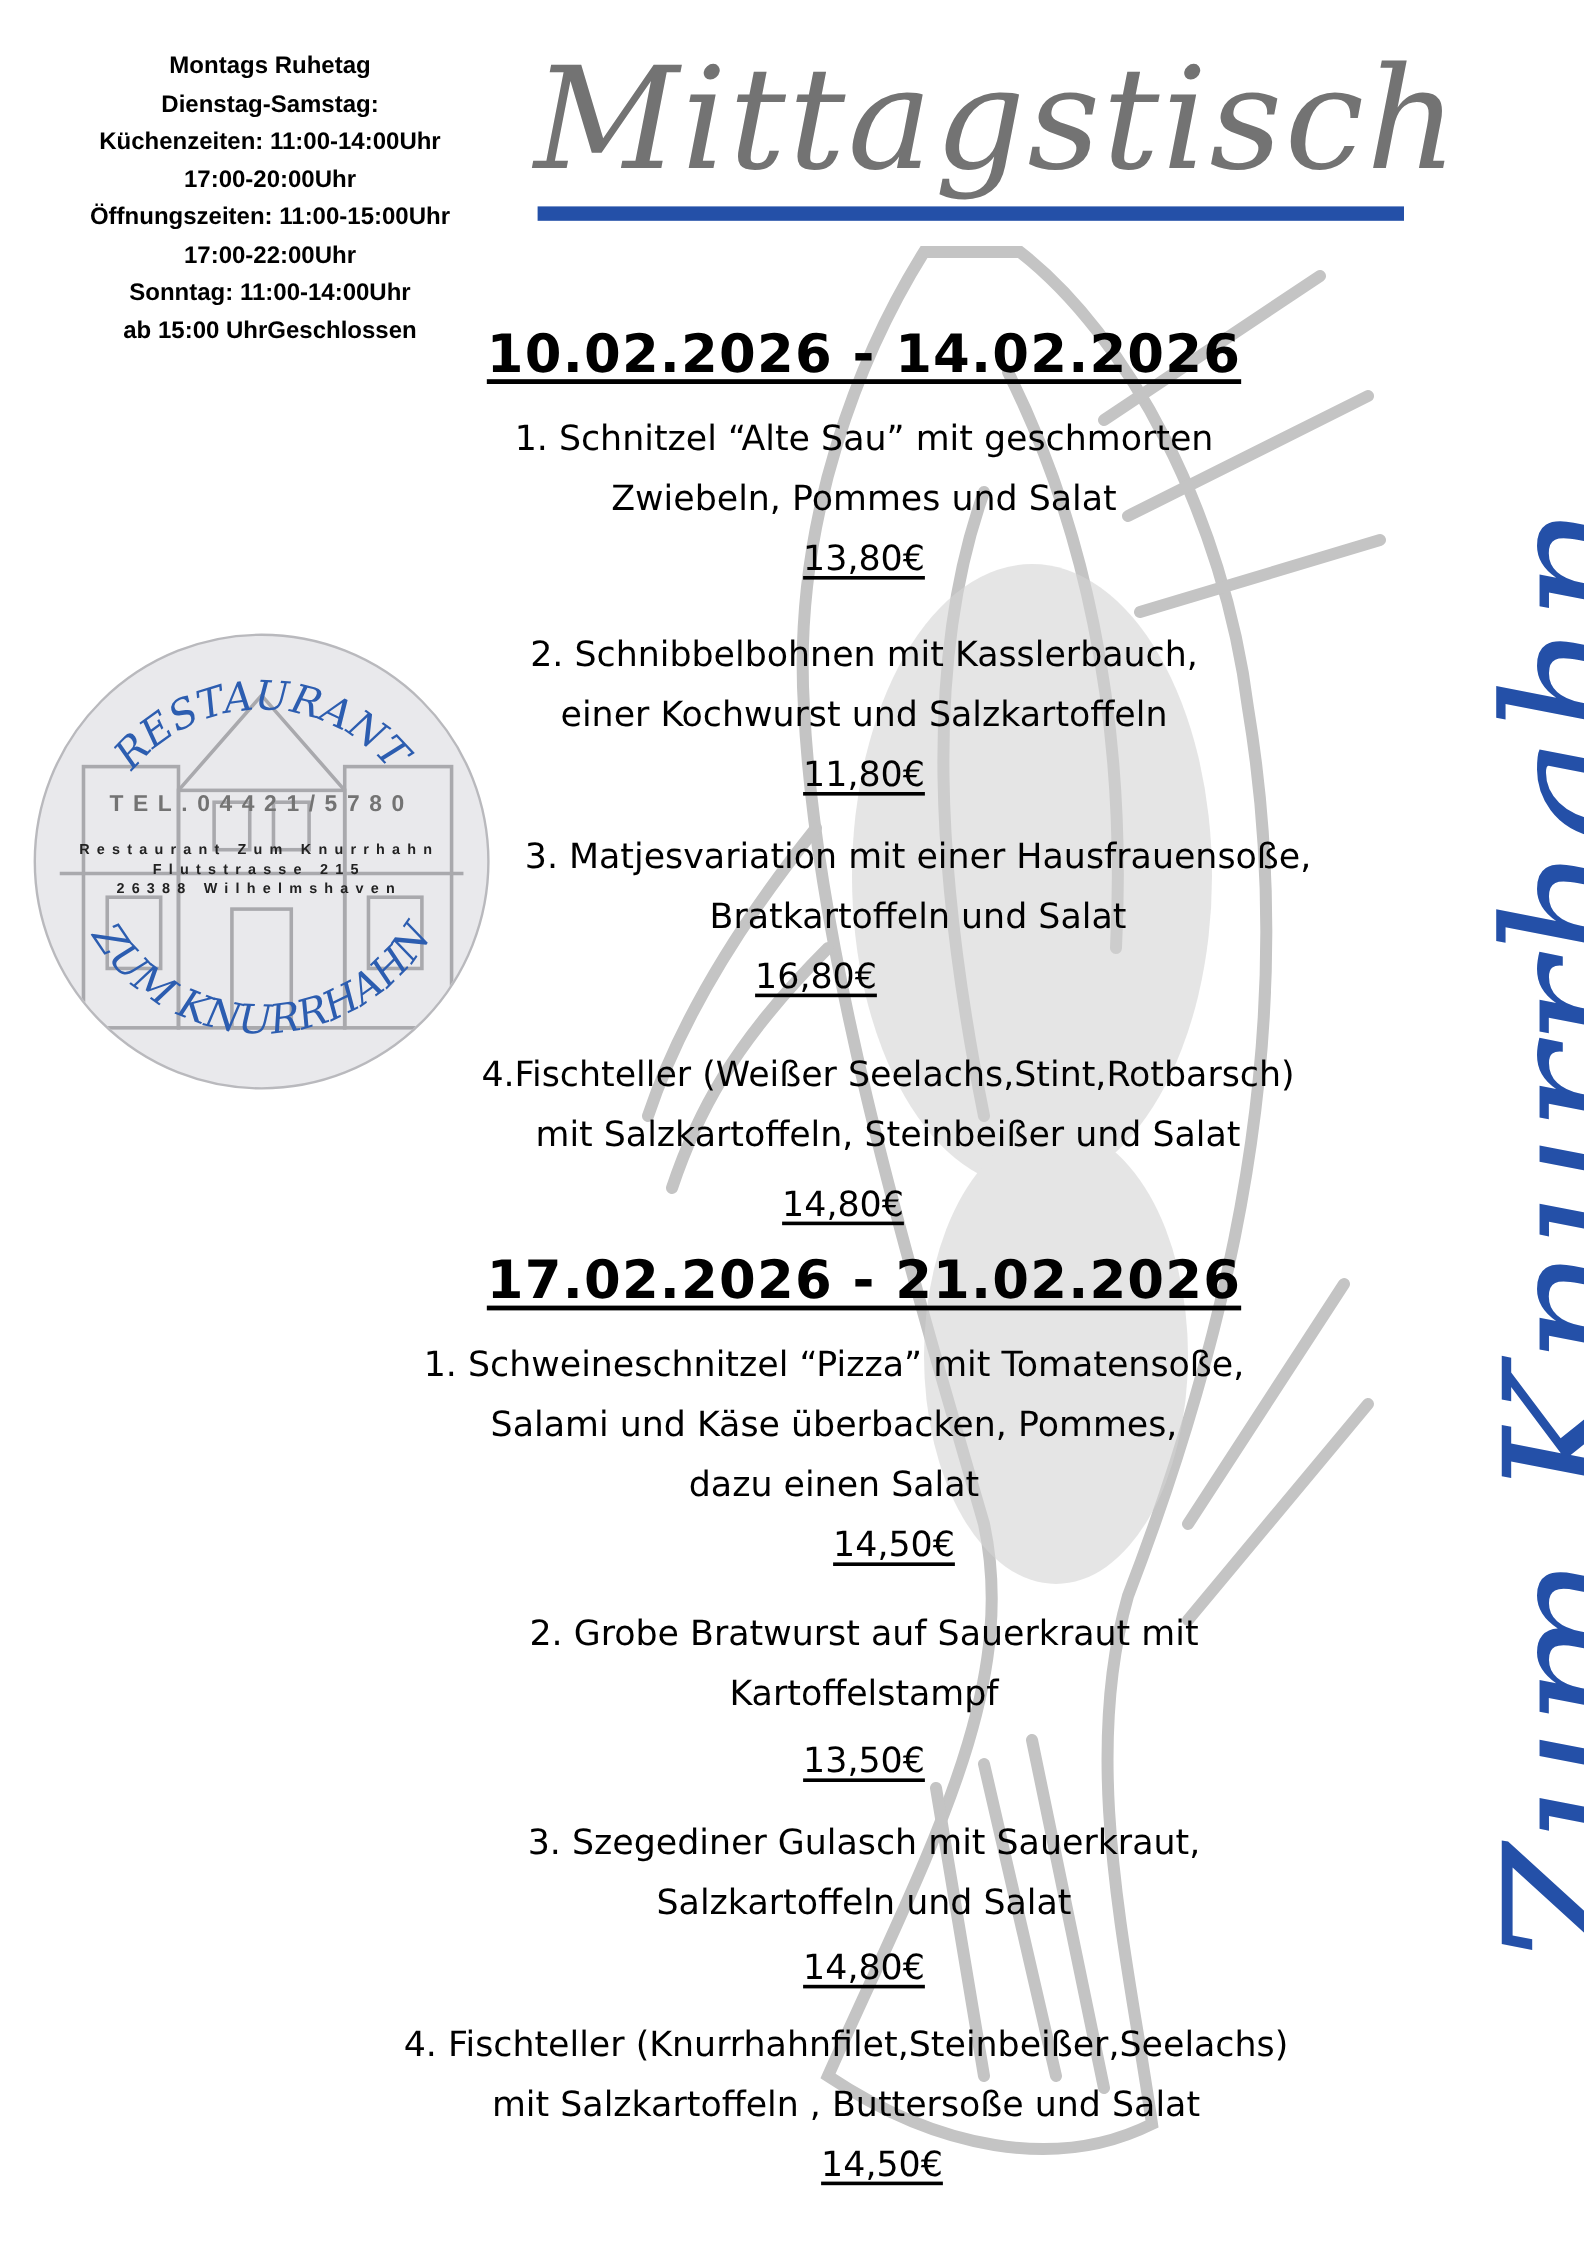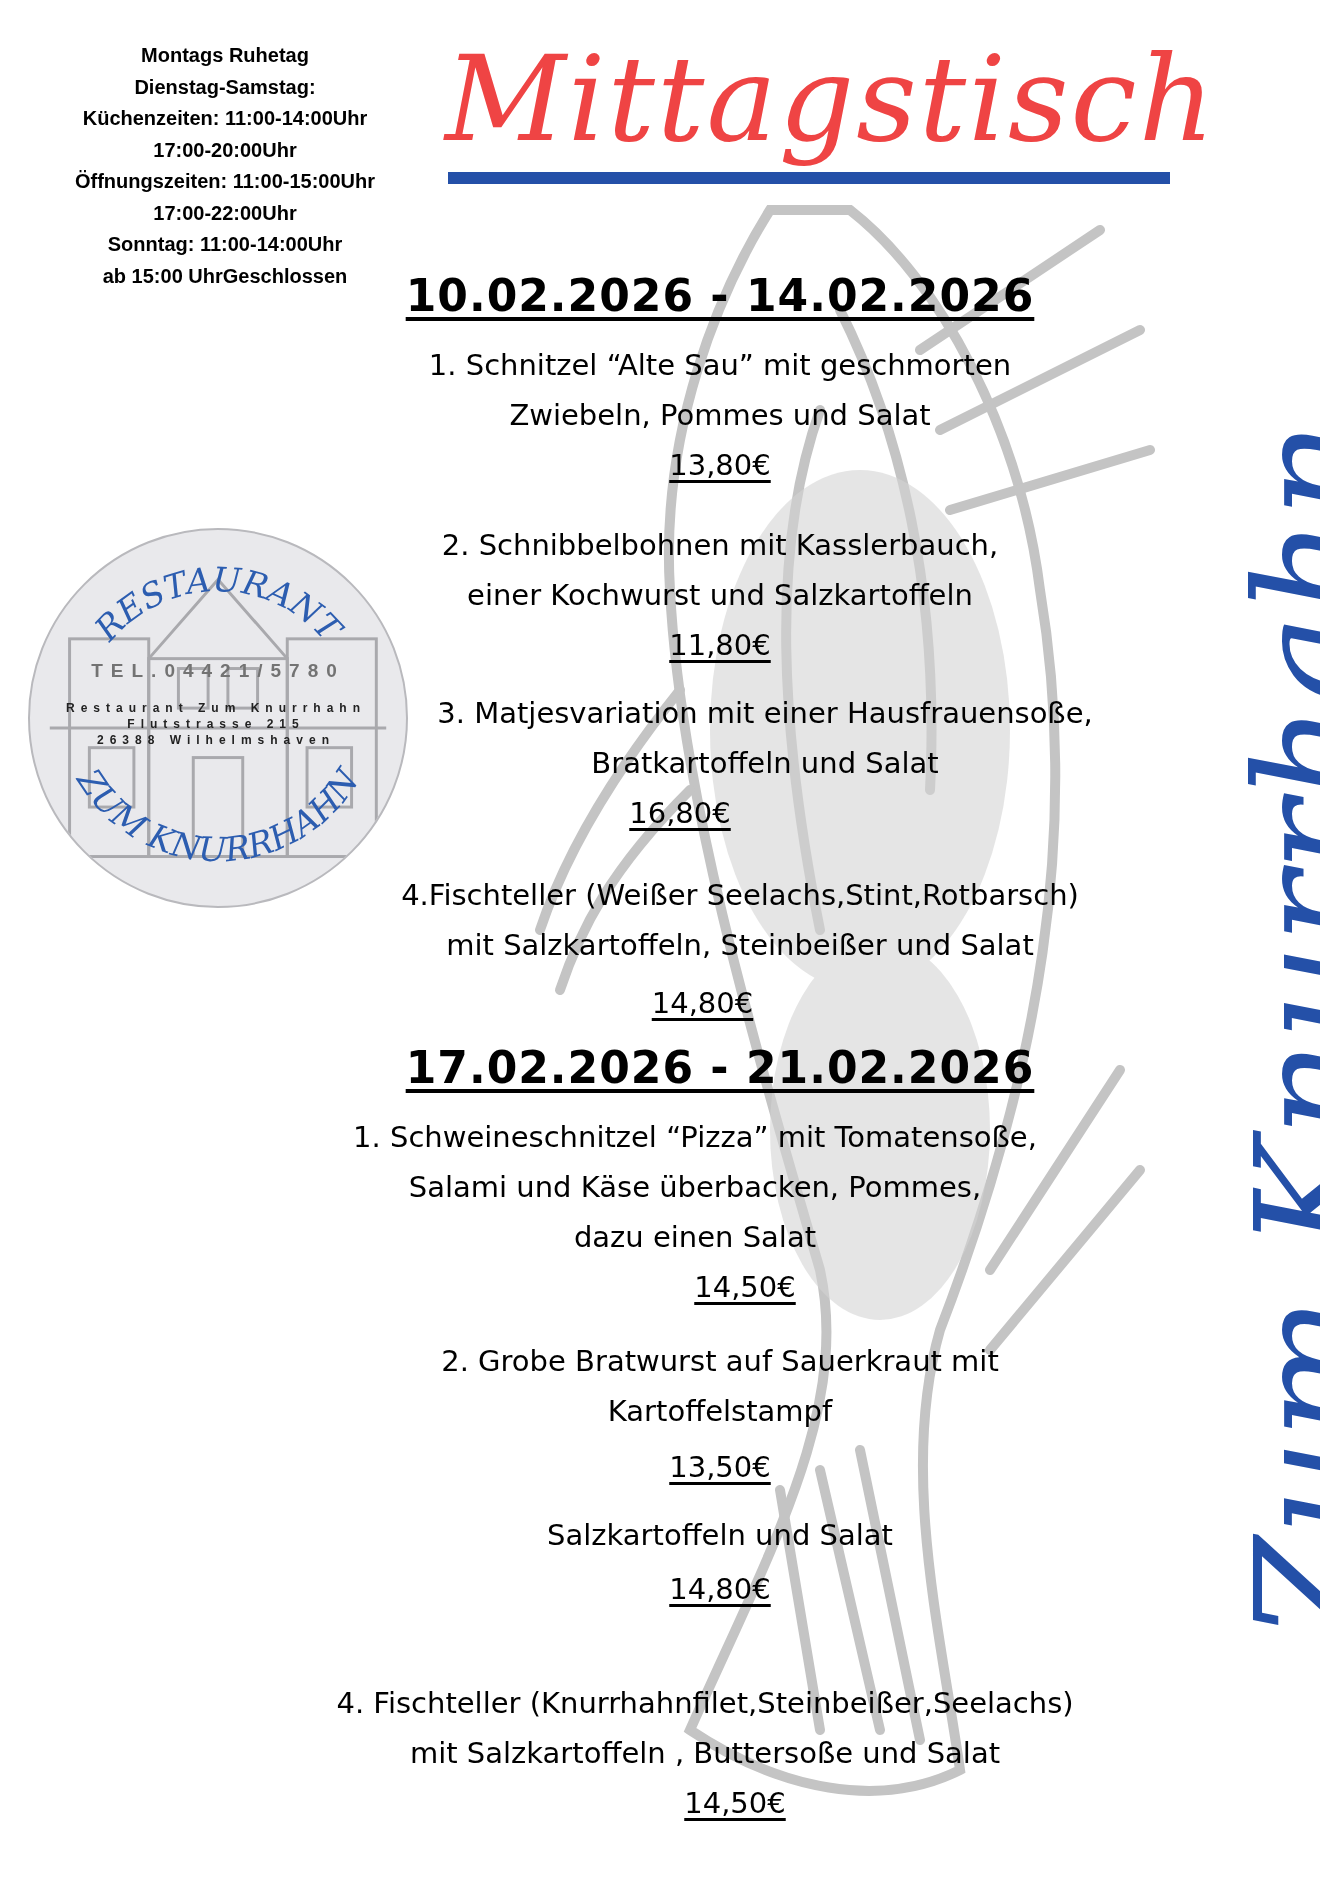--- a/index.html
+++ b/index.html
@@ -11,21 +11,21 @@
 
     
     .hours { position: absolute; left: 30px; top: 40px; width: 390px; text-align: center;
              font-family: "Liberation Sans", sans-serif; font-weight: bold; font-size: 20px;
              line-height: 31.5px; z-index: 2; }
     .hours div { white-space: nowrap; }
 
     
     .title { position: absolute; left: 445px; top: 40px; z-index: 2;
              font-family: "DejaVu Serif", serif; font-style: italic; font-size: 118px;
-             color: #ef4444; letter-spacing: 2px; line-height: 1; text-align: right; }
+             color: #737373; letter-spacing: 2px; line-height: 1; text-align: right; }
     .title-rule { position: absolute; left: 448px; top: 172px; width: 722px; height: 12px;
                   background: #2450a8; z-index: 1; }
 
     
     .side-script { position: absolute; left: 1235px; top: 1640px; transform-origin: 0 0;
                    transform: rotate(-90deg); z-index: 2;
                    font-family: "DejaVu Serif", serif; font-style: italic; font-size: 150px;
                    color: #2450a8; white-space: nowrap; line-height: 1; }
 
     
@@ -173,20 +173,21 @@
   </div>
   <div class="block" style="top:296px;">
     <p class="dish">
         <span class="dish-line">2. Grobe Bratwurst auf Sauerkraut mit</span>
         <span class="dish-line">Kartoffelstampf</span>
       </p>
     <span class="price" style="margin-top:6px;">13,50€</span>
   </div>
   <div class="block" style="top:470px;">
     <p class="dish">
+        <span class="dish-line">3. Szegediner Gulasch mit Sauerkraut,</span>
         <span class="dish-line">Salzkartoffeln und Salat</span>
       </p>
     <span class="price" style="margin-top:4px;">14,80€</span>
   </div>
   <div class="block" style="top:638px; left:-30px;">
     <p class="dish">
         <span class="dish-line">4. Fischteller (Knurrhahnfilet,Steinbeißer,Seelachs)</span>
         <span class="dish-line">mit Salzkartoffeln , Buttersoße und Salat</span>
       </p>
     <span class="price" style="margin-left:60px;">14,50€</span>

